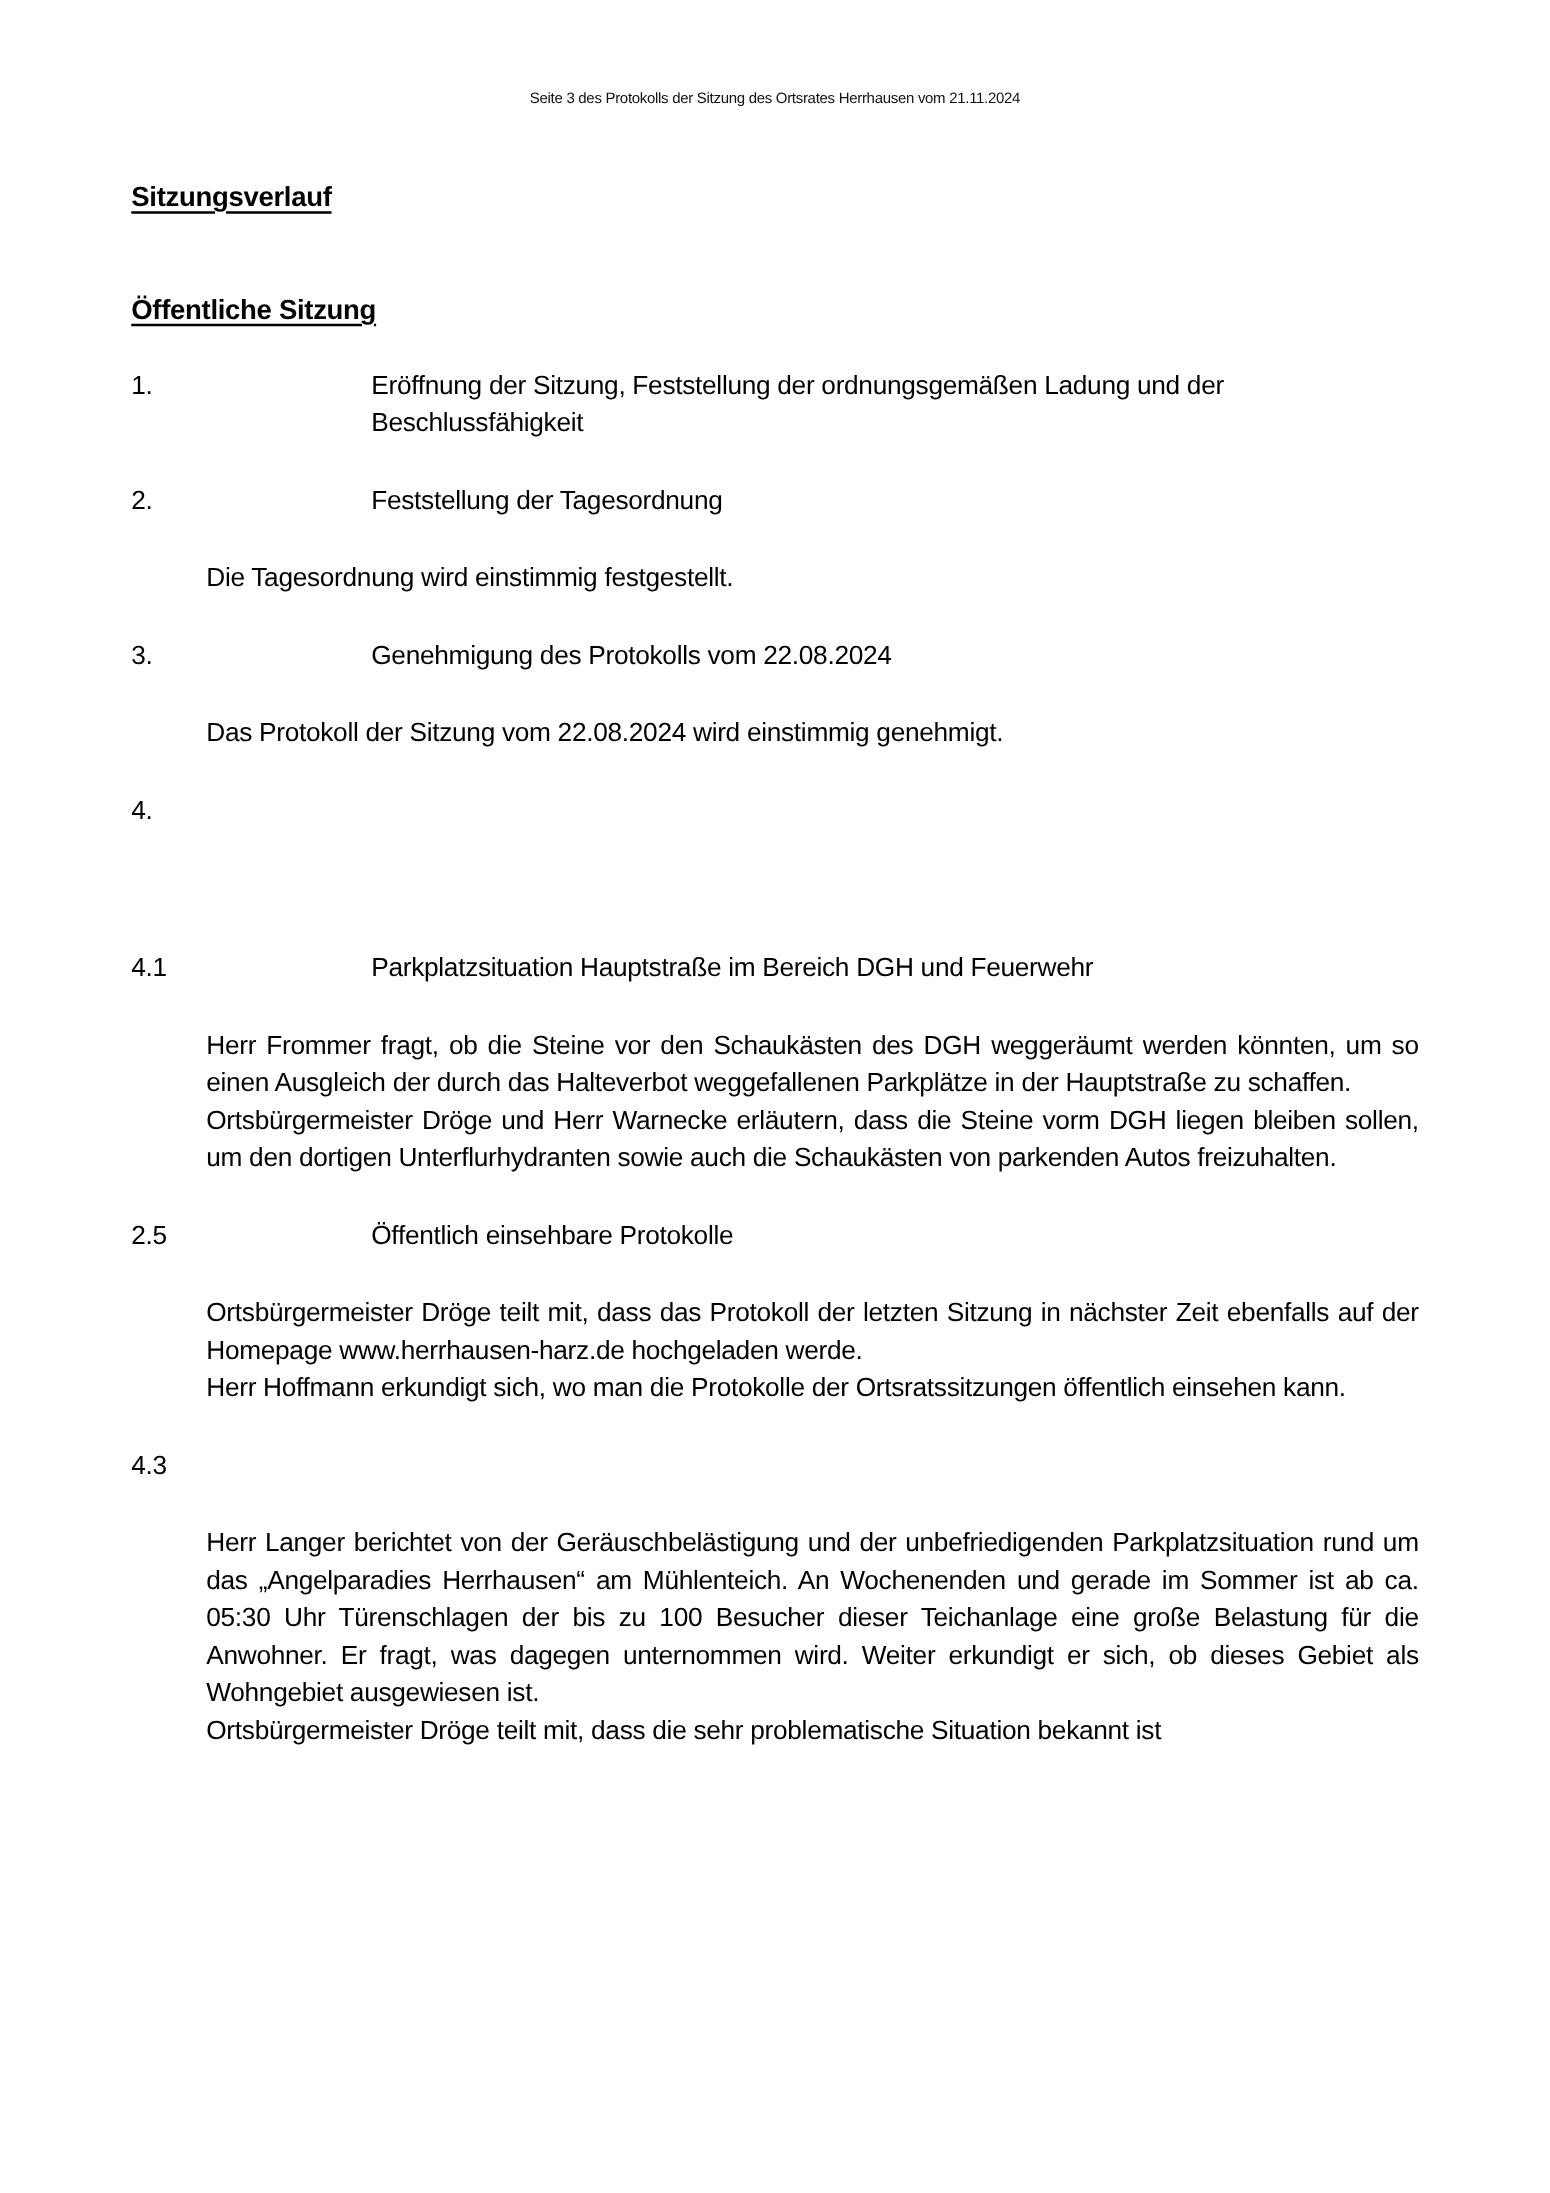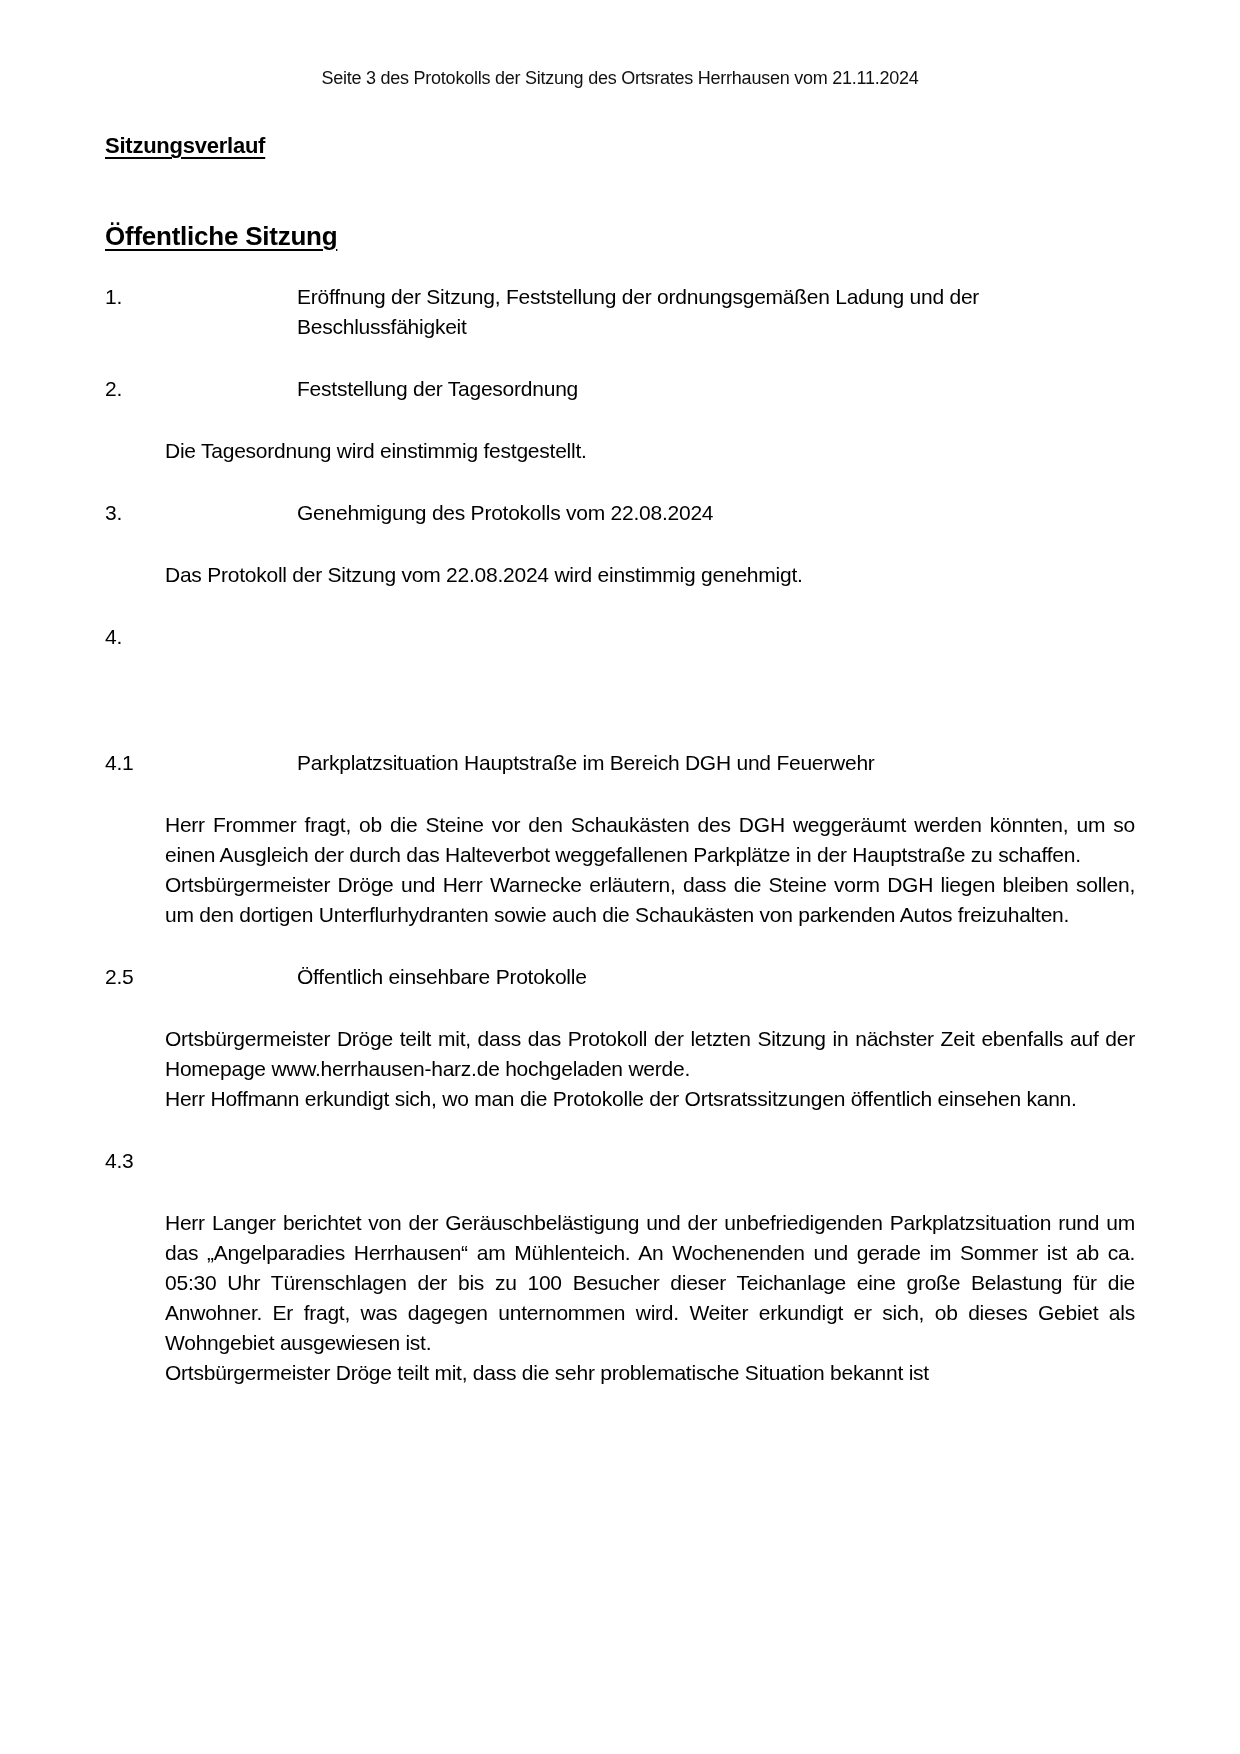--- a/index.html
+++ b/index.html
@@ -17,35 +17,35 @@
   }
   .page {
     box-sizing: border-box;
     width: 1240px;
     height: 1754px;
     padding: 68px 105px 0 105px;
     background: #ffffff;
   }
   .page-header {
     text-align: center;
-    font-size: 18px;
+    font-size: 12px;
     line-height: 20px;
     color: #111111;
   }
   .doc-title {
-    margin-top: 44px;
+    margin-top: 56px;
     font-size: 22px;
     line-height: 28px;
     font-weight: bold;
     text-decoration: underline;
     text-underline-offset: 4px;
   }
   .section-title {
     margin-top: 62px;
-    font-size: 26px;
+    font-size: 22px;
     line-height: 28px;
     font-weight: bold;
     text-decoration: underline;
     text-underline-offset: 4px;
   }
   .items {
     margin-top: 18px;
   }
   .item {
     margin: 0;

